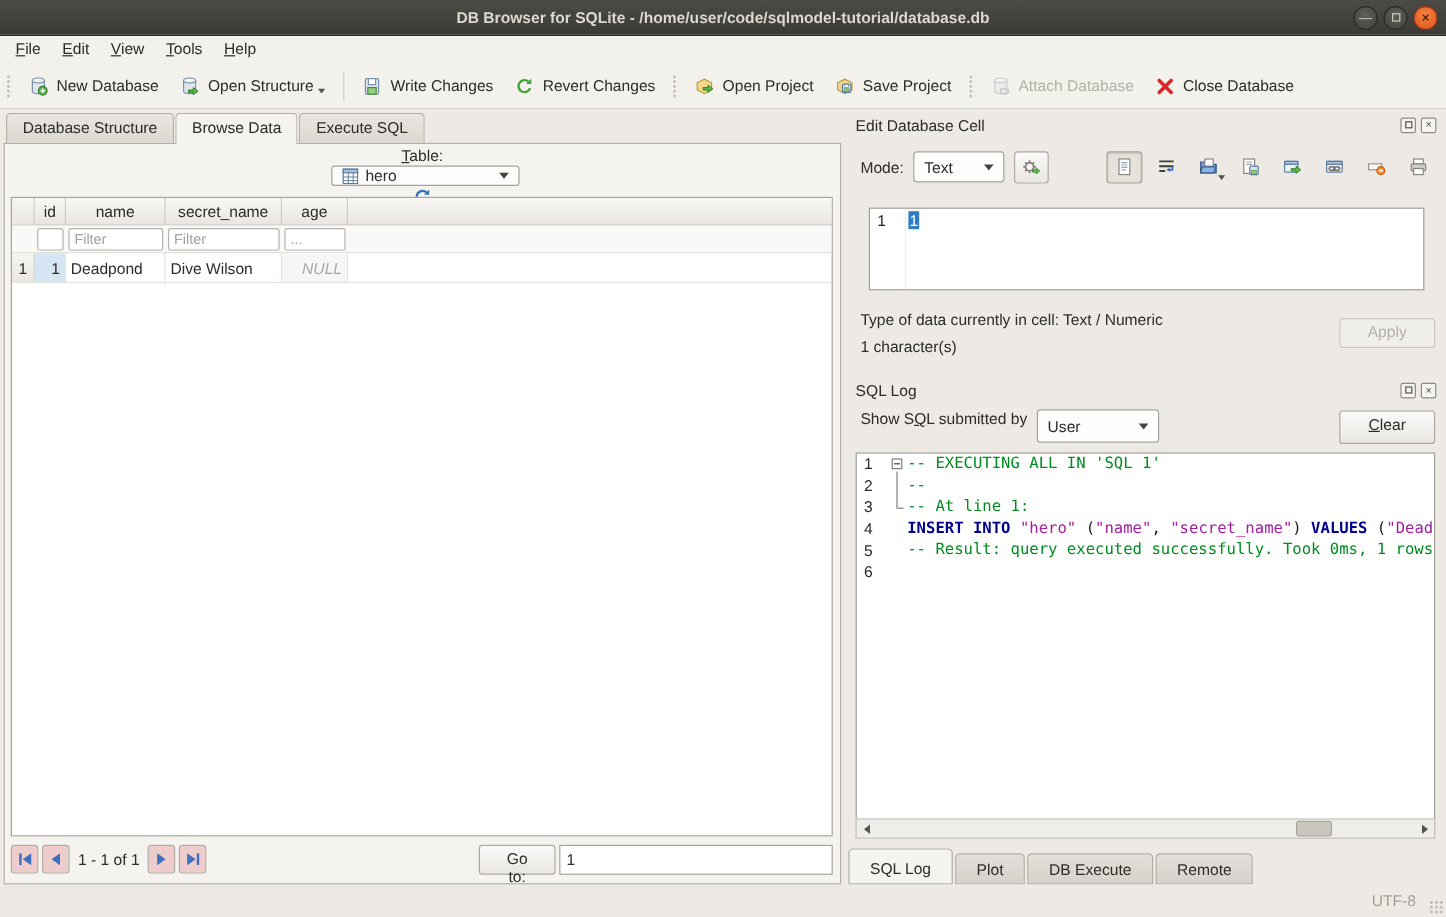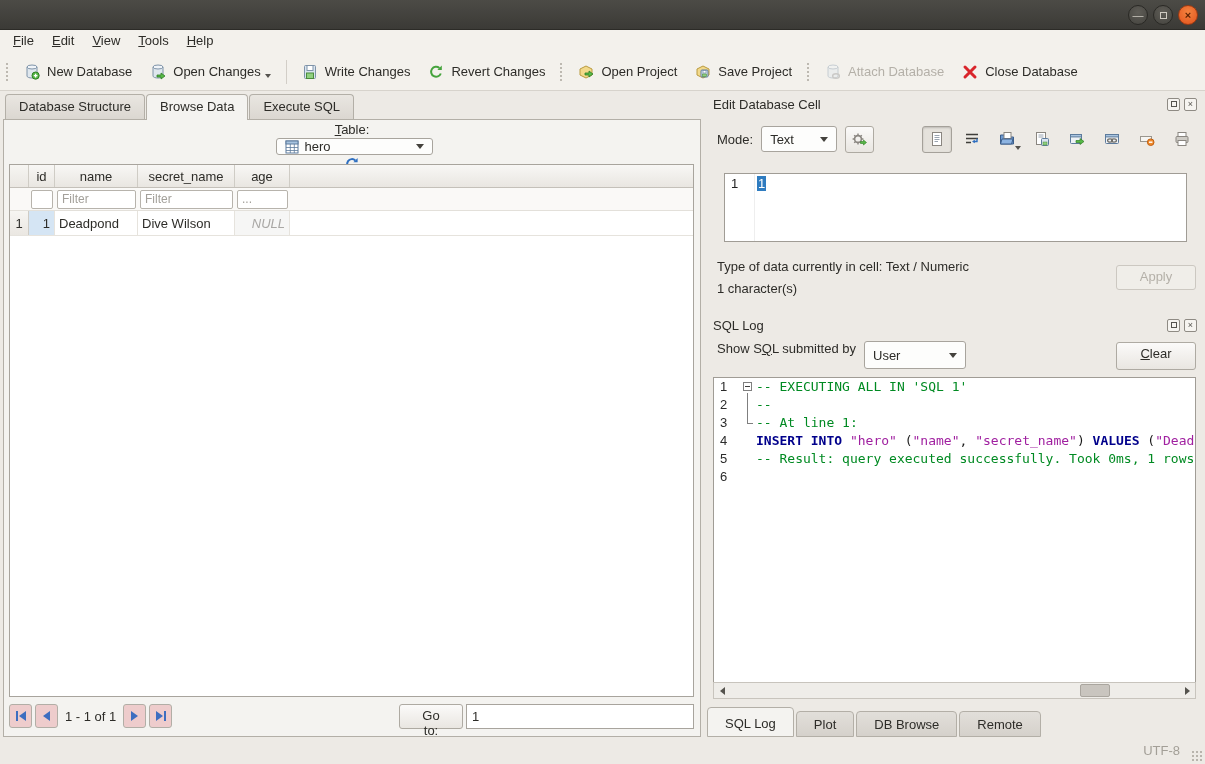--- a/index.html
+++ b/index.html
@@ -192,20 +192,21 @@
   .grip { position:absolute; right:2px; bottom:2px; width:12px; height:12px;
     background-image:radial-gradient(#b8b4ac 1px, transparent 1.2px);
     background-size:4px 4px; }
 
   svg text { font-family:"Liberation Sans",sans-serif; }
 </style>
 </head>
 <body>
 
 <div class="titlebar">
+  <span class="wtitle">DB Browser for SQLite - /home/user/code/sqlmodel-tutorial/database.db</span>
   <div class="winbtns">
     <div class="wbtn">—</div>
     <div class="wbtn"><span class="sq"></span></div>
     <div class="wbtn close">×</div>
   </div>
 </div>
 
 <div class="menubar">
   <span class="menu-item"><u>F</u><span>ile</span></span>
   <span class="menu-item"><u>E</u><span>dit</span></span>
@@ -226,21 +227,21 @@
       </svg>
     <span>New Database</span>
   </div>
 
   <div class="tbtn">
     <svg class="icon16" viewBox="0 0 16 16">
         <path d="M3 3v9c0 1.2 2.2 2 5 2s5-.8 5-2V3" fill="#dfe7ee" stroke="#7e93a8"></path>
         <ellipse cx="8" cy="3" rx="5" ry="2" fill="#f0f4f8" stroke="#7e93a8"></ellipse>
         <path d="M7 11h4v-2l4 3-4 3v-2H7z" fill="#57b947" stroke="#2e7d24" stroke-width=".8"></path>
       </svg>
-    <span>Open Changes</span>
+    <span>Open Structure</span>
     <span class="drop-caret"></span>
   </div>
 
   <div class="vsep"></div>
 
   <div class="tbtn">
     <svg class="icon16" viewBox="0 0 16 16">
         <rect x="2.5" y="1.5" width="11" height="13" rx="1" fill="#d9e4f0" stroke="#7e93a8"></rect>
         <rect x="5" y="1.5" width="6" height="5" fill="#fff" stroke="#7e93a8"></rect>
         <rect x="4.5" y="9" width="7" height="5.5" fill="#8fd07f" stroke="#4b8a3d"></rect>
@@ -589,21 +590,21 @@
       </div>
     <div class="hs-thumb"></div>
     <div class="hs-arrow" style="right:0">
         <span class="tri-r"></span>
       </div>
   </div>
 
   <div class="docktabs">
     <div class="dtab active">SQL Log</div>
     <div class="dtab">Plot</div>
-    <div class="dtab">DB Browse</div>
+    <div class="dtab">DB Execute</div>
     <div class="dtab">Remote</div>
   </div>
 </div>
 
 <div class="statusbar">
   <span class="encoding">UTF-8</span>
   <div class="grip"></div>
 </div>
 
 </body></html>

